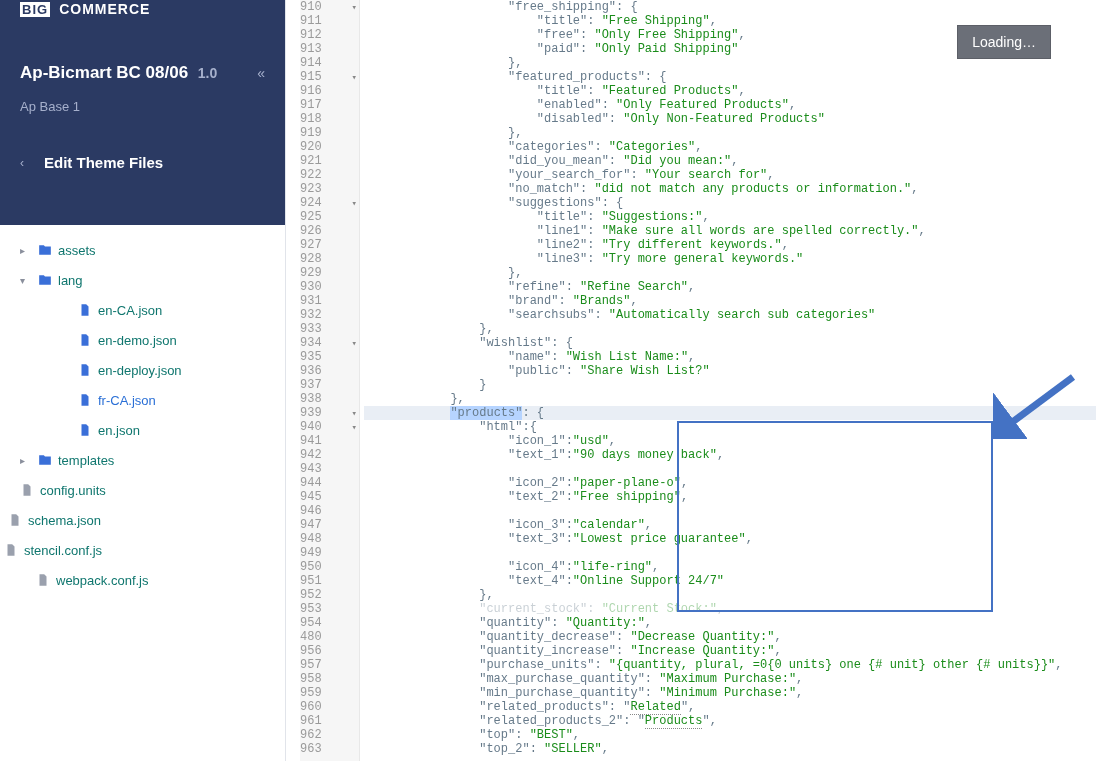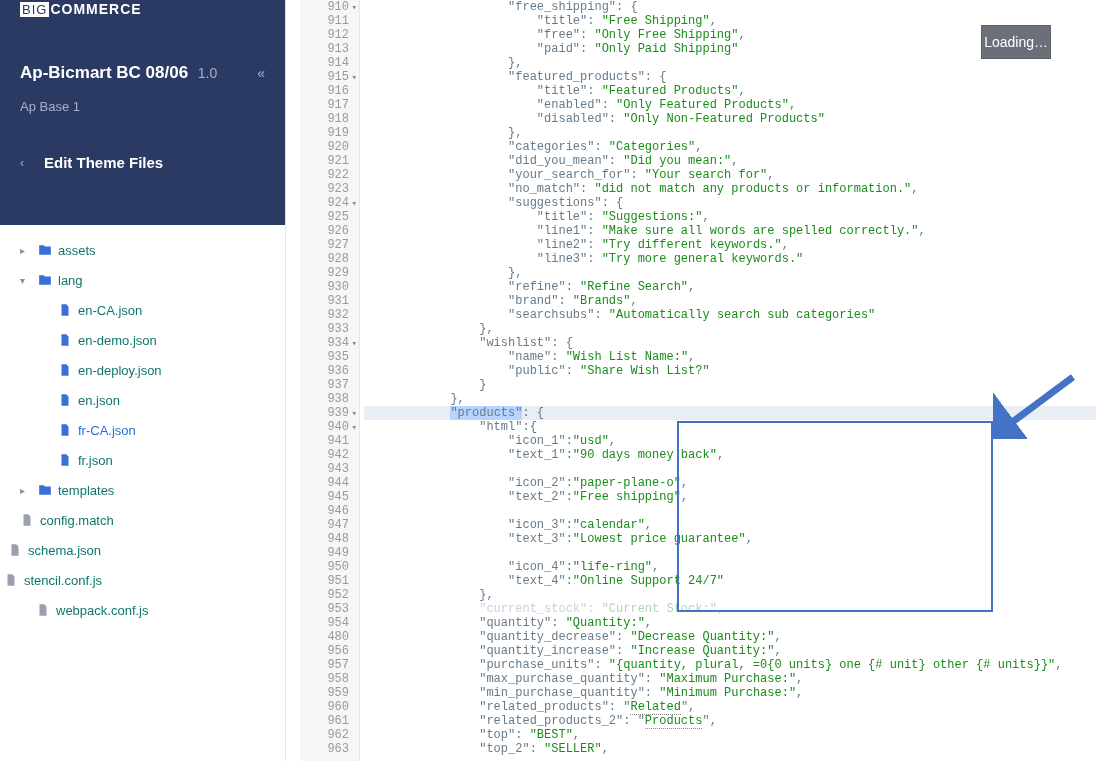--- a/index.html
+++ b/index.html
@@ -1,57 +1,57 @@
 <!DOCTYPE html>
 <html><head>
 <meta charset="utf-8">
 <style>
 * { margin: 0; padding: 0; box-sizing: border-box; }
 body { font-family: -apple-system, "Segoe UI", Arial, sans-serif; font-size: 13px; background: #fff; overflow: hidden; width: 1096px; height: 761px; position: relative; }
 .sidebar { position: absolute; left: 0; top: 0; width: 285px; height: 761px; background: #fff; }
 .sidebar-header { background: #2b3a63; color: #fff; height: 225px; padding: 0 20px; }
 .logo { height: 18px; display: flex; align-items: center; padding-top: 0; font-weight: 700; font-size: 14px; letter-spacing: 1px; color: #fff; }
-.logo-box { background: #fff; color: #2b3a63; padding: 0 2px; font-weight: 400; margin-right: 1px; font-size: 13px; }
+.logo-box { background: #fff; color: #2b3a63; padding: 0 2px; font-weight: 700; margin-right: 9px; font-size: 13px; }
 .theme-block { padding-top: 45px; }
 .theme-title-row { display: flex; align-items: center; justify-content: space-between; }
 .theme-title { font-size: 17px; font-weight: 600; color: #fff; }
-.theme-ver { font-size: 14px; color: #a6b0cc; margin-left: 6px; font-weight: 400; }
+.theme-ver { font-size: 14px; color: #a6b0cc; margin-left: 6px; font-weight: 700; }
 .collapse-btn { color: #a6b0cc; font-size: 14px; cursor: pointer; }
 .theme-sub { color: #a6b0cc; font-size: 13px; margin-top: 16px; }
 .edit-row { margin-top: 40px; display: flex; align-items: center; gap: 14px; }
 .edit-back { color: #a6b0cc; font-size: 12px; width: 10px; }
 .edit-title { color: #fff; font-weight: 600; font-size: 15px; }
 .tree { padding: 10px 0; }
 .tree-row { display: flex; align-items: center; height: 30px; padding-left: 20px; color: #4a5570; cursor: pointer; }
 .tree-row.l1 { padding-left: 20px; }
-.tree-row.l2 { padding-left: 40px; }
+.tree-row.l2 { padding-left: 40px; margin-left: 20px; }
 .tree-expand { width: 18px; font-size: 10px; color: #8a8f9c; }
 .tree-icon { width: 20px; display: inline-flex; align-items: center; }
 .tree-label { color: #0f766e; font-size: 13px; }
 .tree-row.active .tree-label { color: #2a6fd6; }
 .folder-icon svg, .file-icon svg { width: 14px; height: 14px; }
 .folder-icon { color: #3a6fd8; }
 .file-icon { color: #3a6fd8; }
 .file-icon.gray { color: #9aa0ad; }
 .sidebar-right-border { position: absolute; left: 285px; top: 0; width: 1px; height: 761px; background: #e1e4ea; }
 
 .editor { position: absolute; left: 300px; top: 0; right: 0; bottom: 0; display: flex; font-family: Consolas, "Courier New", monospace; font-size: 12px; line-height: 14px; }
-.gutter { width: 60px; background: #f6f6f6; border-right: 1px solid #e8e8e8; color: #9a9a9a; text-align: right; padding-right: 10px; padding-top: 0; }
+.gutter { width: 60px; background: #f6f6f6; border-right: 1px solid #e8e8e8; color: #9a9a9a; padding-right: 10px; padding-top: 0; }
 .gutter .gl { height: 14px; position: relative; }
 .gutter .fold { position: absolute; right: -8px; top: 1px; font-size: 9px; color: #888; }
 .code { flex: 1; padding-left: 4px; white-space: pre; color: #333; position: relative; }
 .code .ln { height: 14px; }
 .hl-line { background: #e9eef5; }
 .sel { background: #b6d4ff; }
 .str { color: #1a8c1a; }
 .key { color: #667a8a; }
 .pun { color: #667a8a; }
 .code pre { margin: 0; font-family: inherit; }
 
-.loading { position: absolute; right: 45px; top: 25px; background: #6b6f78; color: #fff; padding: 8px 2px; font-size: 14px; border: 1px solid #5c5f67; }
+.loading { position: absolute; right: 45px; top: 25px; background: #6b6f78; color: #fff; padding: 8px 14px; font-size: 14px; border: 1px solid #5c5f67; }
 
 .annotation-box { position: absolute; left: 677px; top: 421px; width: 316px; height: 191px; border: 2px solid #4472c4; pointer-events: none; }
 .annotation-arrow { position: absolute; left: 993px; top: 369px; width: 90px; height: 70px; pointer-events: none; }
 .annotation-arrow svg { width: 100%; height: 100%; }
 
 .dotted-u { border-bottom: 1px dotted #888; }
 </style>
 </head>
 <body>
 
@@ -116,63 +116,54 @@
     </div>
     <div class="tree-row l2">
       <span class="tree-expand"></span>
       <span class="tree-icon file-icon">
           <svg viewBox="0 0 24 24" fill="currentColor">
             <path d="M6 2h8l4 4v16H6V2z"></path>
           </svg>
         </span>
       <span class="tree-label">en-deploy.json</span>
     </div>
+    <div class="tree-row l2 active">
+      <span class="tree-expand"></span>
+      <span class="tree-icon file-icon">
+          <svg viewBox="0 0 24 24" fill="currentColor">
+            <path d="M6 2h8l4 4v16H6V2z"></path>
+          </svg>
+        </span>
+      <span class="tree-label">fr-CA.json</span>
+    </div>
     <div class="tree-row l2">
       <span class="tree-expand"></span>
       <span class="tree-icon file-icon">
           <svg viewBox="0 0 24 24" fill="currentColor">
             <path d="M6 2h8l4 4v16H6V2z"></path>
           </svg>
         </span>
       <span class="tree-label">en.json</span>
-    </div>
-    <div class="tree-row l2 active">
-      <span class="tree-expand"></span>
-      <span class="tree-icon file-icon">
-          <svg viewBox="0 0 24 24" fill="currentColor">
-            <path d="M6 2h8l4 4v16H6V2z"></path>
-          </svg>
-        </span>
-      <span class="tree-label">fr-CA.json</span>
-    </div>
-    <div class="tree-row l2">
-      <span class="tree-expand"></span>
-      <span class="tree-icon file-icon">
-          <svg viewBox="0 0 24 24" fill="currentColor">
-            <path d="M6 2h8l4 4v16H6V2z"></path>
-          </svg>
-        </span>
-      <span class="tree-label">fr.json</span>
     </div>
     <div class="tree-row l1">
       <span class="tree-expand">▸</span>
       <span class="tree-icon folder-icon">
           <svg viewBox="0 0 24 24" fill="currentColor">
             <path d="M10 4H2v16h20V6H12l-2-2z"></path>
           </svg>
         </span>
       <span class="tree-label">templates</span>
     </div>
     <div class="tree-row l1" style="padding-left:20px">
       <span class="tree-icon file-icon gray">
           <svg viewBox="0 0 24 24" fill="currentColor">
             <path d="M6 2h8l4 4v16H6V2z"></path>
           </svg>
         </span>
-      <span class="tree-label">config.match</span>
+      <span class="tree-label">config.units</span>
     </div>
     <div class="tree-row l1" style="padding-left:8px">
       <span class="tree-icon file-icon gray">
           <svg viewBox="0 0 24 24" fill="currentColor">
             <path d="M6 2h8l4 4v16H6V2z"></path>
           </svg>
         </span>
       <span class="tree-label">schema.json</span>
     </div>
     <div class="tree-row l1" style="padding-left:4px">

